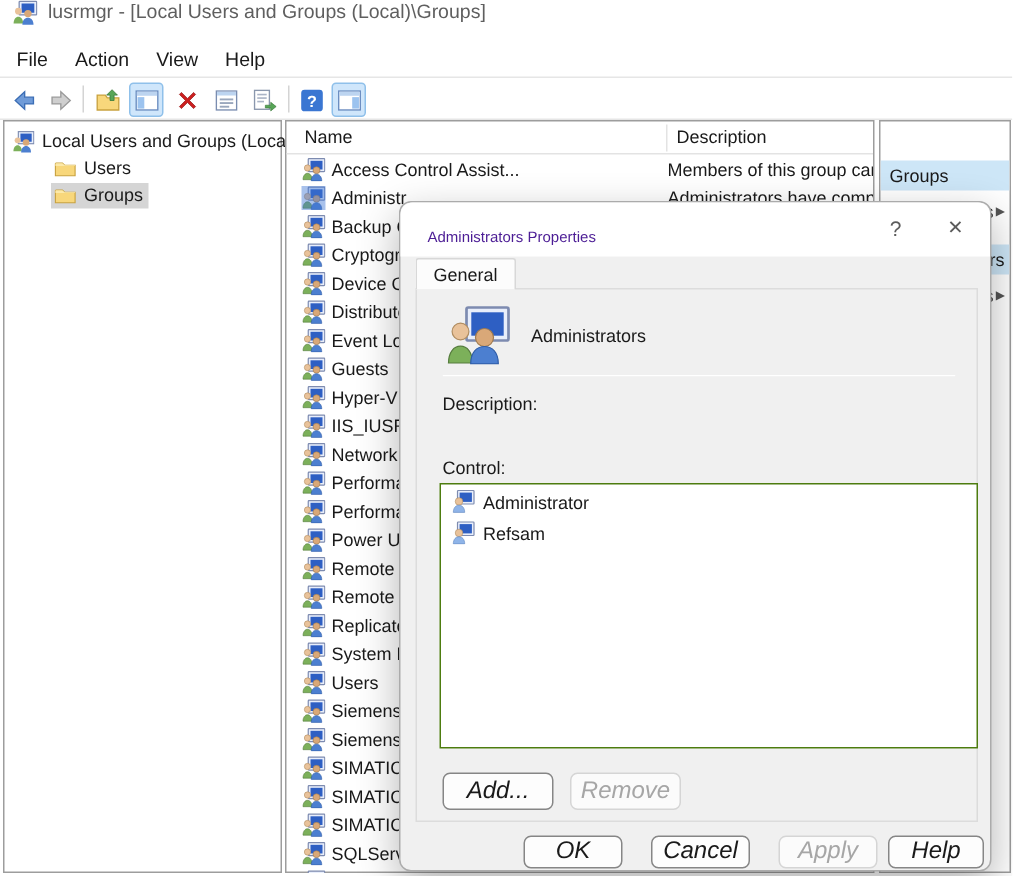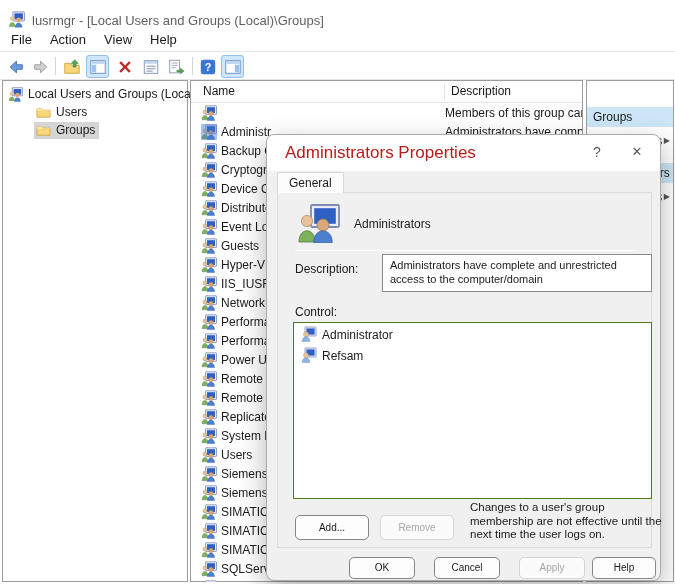--- a/index.html
+++ b/index.html
@@ -2,21 +2,21 @@
 <html><head>
 <meta charset="utf-8">
 <style>
   * { margin:0; padding:0; box-sizing:border-box; }
   html,body { background:#fff; }
   #app {
     position:relative; width:675px; height:584px; overflow:hidden;
     background:#fff; font-family:"Liberation Sans", sans-serif; font-size:12px; color:#1a1a1a;
   }
   
-  .titlebar { position:absolute; left:0; top:0; width:551px; height:28px; background:#fff; display:flex; align-items:flex-end; }
+  .titlebar { position:absolute; left:0; top:0; width:551px; height:28px; background:#fff; display:flex; align-items:flex-start; }
   .titlebar .app-ic { margin-left:8px; width:17px; height:17px; }
   .titlebar .wtitle { margin-left:7px; font-size:13px; color:#5f5f5f; white-space:nowrap; }
   
   .menubar { position:absolute; left:0; top:28px; width:675px; height:24px; background:#fff; display:flex; align-items:center; border-bottom:1px solid #e6e6e6; }
   .menubar .mitem { padding:3px 9px; font-size:13px; cursor:default; }
   .menubar .mitem:first-child { margin-left:2px; }
   
   .toolbar { position:absolute; left:0; top:53px; width:675px; height:27px; background:#fff; border-bottom:1px solid #e6e6e6; }
   .tbtn { position:absolute; top:2px; width:23px; height:23px; display:flex; align-items:center; justify-content:center; border:1px solid transparent; border-radius:3px; }
   .tbtn svg { width:18px; height:18px; }
@@ -46,40 +46,40 @@
   .lrow .rdesc { position:absolute; left:254px; top:2px; }
   
   .ahdr { position:absolute; left:0; top:0; width:100%; height:23px; background:linear-gradient(#fdfdfd,#e7ebf0); border-bottom:1px solid #c9cfd8; font-weight:bold; line-height:23px; padding-left:6px; }
   .arow { position:absolute; left:0; width:100%; height:20px; line-height:20px; padding-left:6px; white-space:nowrap; }
   .arow.blue { background:#cde6f7; }
   .arow .chev { position:absolute; right:3px; top:0; font-size:8px; color:#555; }
   
   #dialog { position:absolute; left:266px; top:134px; width:395px; height:447px; background:#f0f0f0;
     border:1px solid #ababab; border-radius:8px; box-shadow:0 10px 28px rgba(0,0,0,.30); z-index:10; }
   .dtitle { position:absolute; left:0; top:0; width:100%; height:36px; background:#fff; border-radius:8px 8px 0 0; }
-  .dtitle .dtext { position:absolute; left:18px; top:8px; font-size:17px; color:#b91c1c; white-space:nowrap; }
+  .dtitle .dtext { position:absolute; left:18px; top:18px; font-size:10px; color:#4c1d95; white-space:nowrap; }
   .dbtn { position:absolute; top:0; width:38px; height:34px; text-align:center; line-height:34px; color:#5c5c5c; font-size:14px; }
   .dbtn.help { right:44px; }
   .dbtn.close { right:4px; font-size:13px; }
   .tab { position:absolute; left:10px; top:37px; height:21px; padding:0 11px; line-height:21px; background:#fcfcfc;
     border:1px solid #d8d8d8; border-bottom:none; border-radius:2px 2px 0 0; z-index:2; }
   .tabpage { position:absolute; left:10px; top:57px; width:375px; height:356px; border:1px solid #dcdcdc; background:#f0f0f0; }
   .big-ic { position:absolute; left:19px; top:10px; width:44px; height:40px; }
   .gname { position:absolute; left:76px; top:24px; font-size:12px; }
   .dsep { position:absolute; left:17px; right:14px; top:57px; height:1px; background:#dcdcdc; border-bottom:1px solid #fff; }
   .dlabel { font-size:12px; position:absolute; }
   .ldesc { left:17px; top:69px; }
   .lmem  { left:17px; top:112px; }
   .descbox { position:absolute; left:104px; top:61px; width:270px; height:38px; background:#fff; border:1px solid #8a8a8a;
     font-size:11px; line-height:14px; padding:3px 7px; overflow:hidden; }
   .membox { position:absolute; left:15px; top:129px; width:359px; height:177px; background:#fff; border:1px solid #4d7c0f; overflow:hidden; }
   .mrow { position:relative; height:18px; margin-top:3px; white-space:nowrap; }
   .mrow svg { position:absolute; left:7px; top:0; width:16px; height:16px; }
   .mrow .mname { position:absolute; left:28px; top:2px; font-size:12px; }
-  .btn { position:absolute; background:#fdfdfd; border:1px solid #868686; border-radius:5px; text-align:center; font-size:10px; color:#1a1a1a; }
+  .btn { position:absolute; background:#fdfdfd; border:1px solid #868686; border-radius:5px; text-align:center; font-size:16px; color:#1a1a1a;font-style:italic; }
   .btn.disabled { border-color:#d5d5d5; color:#a6a6a6; background:#fbfbfb; }
   .badd { left:17px; top:322px; width:74px; height:25px; line-height:23px; }
   .brem { left:102px; top:322px; width:74px; height:25px; line-height:23px; }
   .note { position:absolute; left:192px; top:308px; width:196px; font-size:11.5px; line-height:13.5px; }
   .bok    { left:82px;  top:422px; width:66px; height:22px; line-height:20px; }
   .bcancel{ left:167px; top:422px; width:66px; height:22px; line-height:20px; }
   .bapply { left:252px; top:422px; width:66px; height:22px; line-height:20px; }
   .bhelp  { left:325px; top:422px; width:64px; height:22px; line-height:20px; }
 </style>
 </head>
@@ -211,20 +211,21 @@
     <span class="icwrap">
   <svg viewBox="0 0 16 16">
     <rect x="4.5" y="0.8" width="11" height="8.6" rx="0.5" fill="#e8eefb" stroke="#7d8bb0" stroke-width="0.8"></rect>
     <rect x="6" y="2.2" width="8" height="5.8" fill="#2e5fc3"></rect>
     <circle cx="4" cy="7" r="2.1" fill="#e9c29a" stroke="#b08d62" stroke-width="0.4"></circle>
     <path d="M1 14.8c0-2.7 1.4-4.3 3-4.3s3 1.6 3 4.3z" fill="#7cb05a" stroke="#567d3e" stroke-width="0.4"></path>
     <circle cx="10" cy="8.5" r="2.3" fill="#d9a878" stroke="#a07a4e" stroke-width="0.4"></circle>
     <path d="M6.5 15.6c0-2.9 1.6-4.5 3.5-4.5s3.5 1.6 3.5 4.5z" fill="#4c7fd0" stroke="#2f5da8" stroke-width="0.4"></path>
   </svg>
 </span>
+    <span class="rname">Access Control Assist...</span>
     <span class="rdesc">Members of this group can remot...</span>
   </div>
 
   <div class="lrow selected">
     <span class="icwrap">
   <svg viewBox="0 0 16 16">
     <rect x="4.5" y="0.8" width="11" height="8.6" rx="0.5" fill="#e8eefb" stroke="#7d8bb0" stroke-width="0.8"></rect>
     <rect x="6" y="2.2" width="8" height="5.8" fill="#2e5fc3"></rect>
     <circle cx="4" cy="7" r="2.1" fill="#e9c29a" stroke="#b08d62" stroke-width="0.4"></circle>
     <path d="M1 14.8c0-2.7 1.4-4.3 3-4.3s3 1.6 3 4.3z" fill="#7cb05a" stroke="#567d3e" stroke-width="0.4"></path>
@@ -627,21 +628,20 @@
         <rect x="7" y="1" width="14" height="11" rx="0.6" fill="#e8eefb" stroke="#7d8bb0" stroke-width="0.9"></rect>
         <rect x="8.6" y="2.6" width="10.8" height="7.8" fill="#2e5fc3"></rect>
         <circle cx="5" cy="9" r="2.8" fill="#e9c29a" stroke="#b08d62" stroke-width="0.4"></circle>
         <path d="M1 19.5c0-3.6 1.8-5.6 4-5.6s4 2 4 5.6z" fill="#7cb05a" stroke="#567d3e" stroke-width="0.4"></path>
         <circle cx="13" cy="11" r="3" fill="#d9a878" stroke="#a07a4e" stroke-width="0.4"></circle>
         <path d="M8.4 19.8c0-3.8 2-5.8 4.6-5.8s4.6 2 4.6 5.8z" fill="#4c7fd0" stroke="#2f5da8" stroke-width="0.4"></path>
       </svg>
       <span class="gname">Administrators</span>
       <div class="dsep"></div>
       <span class="dlabel ldesc">Description:</span>
-      <div class="descbox">Administrators have complete and unrestricted access to the computer/domain</div>
       <span class="dlabel lmem">Control:</span>
       <div class="membox" id="member-list">
   <div class="mrow">
     <span class="micwrap">
   <svg viewBox="0 0 16 16">
     <rect x="4" y="1" width="11" height="9" rx="0.5" fill="#e8eefb" stroke="#7d8bb0" stroke-width="0.8"></rect>
     <rect x="5.4" y="2.4" width="8.2" height="6.2" fill="#2e5fc3"></rect>
     <circle cx="5" cy="8.3" r="2.5" fill="#e9c29a" stroke="#b08d62" stroke-width="0.4"></circle>
     <path d="M1.2 15.6c0-3.1 1.7-4.8 3.8-4.8s3.8 1.7 3.8 4.8z" fill="#8fb4e8" stroke="#5f86bf" stroke-width="0.4"></path>
   </svg>
@@ -656,21 +656,20 @@
     <rect x="5.4" y="2.4" width="8.2" height="6.2" fill="#2e5fc3"></rect>
     <circle cx="5" cy="8.3" r="2.5" fill="#e9c29a" stroke="#b08d62" stroke-width="0.4"></circle>
     <path d="M1.2 15.6c0-3.1 1.7-4.8 3.8-4.8s3.8 1.7 3.8 4.8z" fill="#8fb4e8" stroke="#5f86bf" stroke-width="0.4"></path>
   </svg>
 </span>
     <span class="mname">Refsam</span>
   </div>
 </div>
       <div class="btn badd">Add...</div>
       <div class="btn brem disabled">Remove</div>
-      <div class="note">Changes to a user's group membership are not effective until the next time the user logs on.</div>
     </div>
     <div class="btn bok">OK</div>
     <div class="btn bcancel">Cancel</div>
     <div class="btn bapply disabled">Apply</div>
     <div class="btn bhelp">Help</div>
   </div>
 
 </div>
 
 </body></html>

